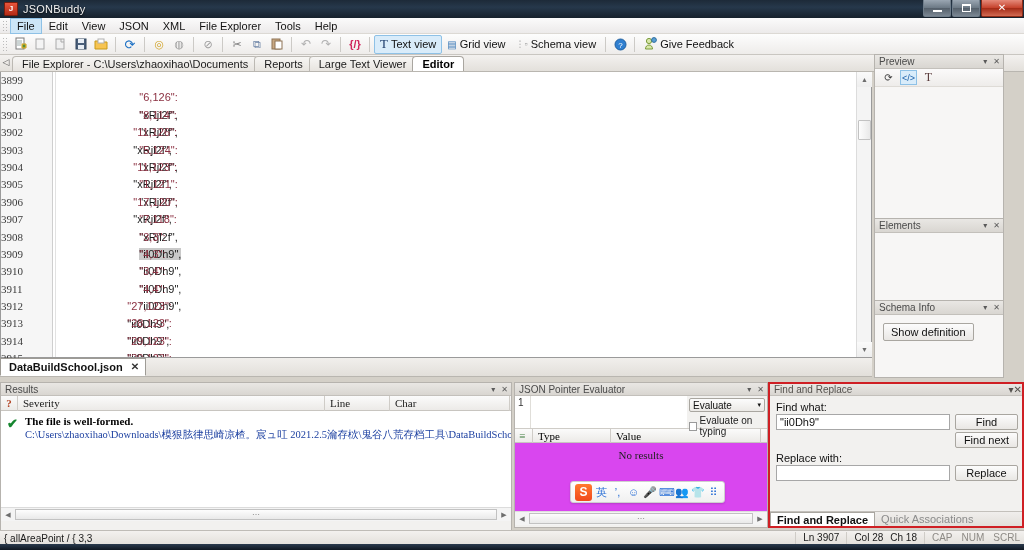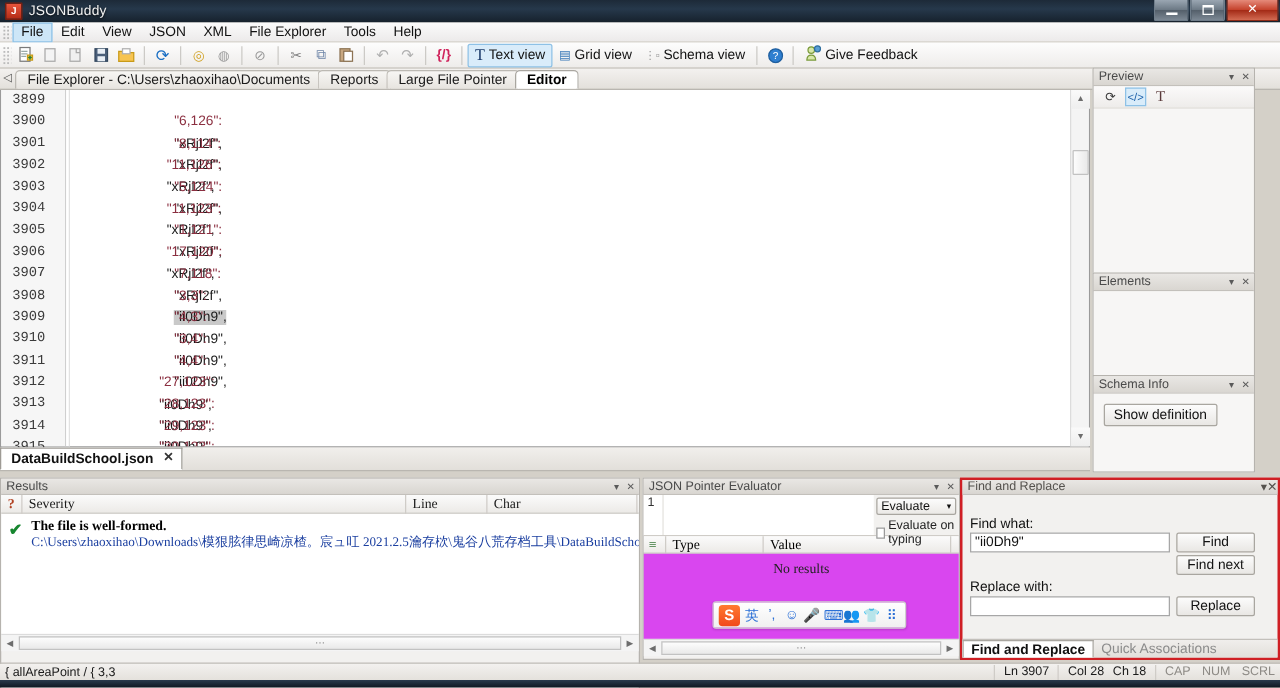--- a/index.html
+++ b/index.html
@@ -117,22 +117,22 @@
     position: absolute; left: 0; top: 72px; width: 872px; height: 286px;
     background: #ffffff; border: 1px solid #9a9a9a; border-top: none;
   }
   #gutter {
     position: absolute; left: 0; top: 0; width: 52px; height: 100%;
     background: #f6f6f6; border-right: 1px solid #cfcfcf;
   }
   #gutterline { position:absolute; left:52px; top:0; width:3px; height:100%;
     background:#fff; border-right:1px solid #e2e2e2;}
   .ln {
-    height: 17.4px; line-height: 17.4px; text-align: center;
-    padding-right: 7px; font-family: Liberation Mono, monospace;
+    height: 17.4px; line-height: 17.4px; text-align: left;
+    padding-right: 7px; font-family: Liberation Serif, serif;
     font-size: 11px; color: #3b3b3b;
   }
   #codearea {
     position: absolute; left: 56px; top: 0; right: 16px; height: 100%;
     overflow: hidden;
   }
   .cl { height: 17.4px; line-height: 17.4px; white-space: pre;
         font-family: "Liberation Sans", sans-serif; font-size: 11px; }
   .k { color: #8b2f40; }
   .v { color: #1a1a1a; }
@@ -249,21 +249,21 @@
     font-size: 8px; text-align: center; line-height: 10px;
   }
 
   
   #jpe { left: 514px; top: 382px; width: 254px; height: 146px; }
   #jpeTop { display: flex; height: 33px; background: #fff;
             border-bottom: 1px solid #cfccc7; }
   #jpeNum { width: 16px; background: #fff; border-right: 1px solid #e0ded9;
     font-size: 10px; color: #333; padding-left: 3px; line-height: 13px; }
   #jpeInput { flex: 1; background: #fff; }
-  #jpeRight { width: 68px; padding: 2px 2px 0 2px; background: #f2f1ef; }
+  #jpeRight { width: 80px; padding: 2px 2px 0 2px; background: #f2f1ef; }
   #evalBtn {
     height: 14px; background: linear-gradient(180deg,#fcfcfc,#ebe9e6);
     border: 1px solid #a9a6a0; font-size: 10px; color: #111;
     display: flex; align-items: center; justify-content: space-between;
     padding: 0 3px; border-radius: 2px;
   }
   #evalOnTyping { display: flex; align-items: center; gap: 3px;
     margin-top: 3px; font-size: 10px; color: #222; }
   .cbx { width: 9px; height: 9px; background: #fff;
     border: 1px solid #9a9a9a; display: inline-block; }
@@ -299,21 +299,21 @@
 
   
   #far { left: 768px; top: 382px; width: 256px; height: 146px;
          border: 2px solid #cf1f24; background: #f2f1ef; }
   #farHead {
     height: 12px; display: flex; align-items: center;
     background: linear-gradient(180deg,#e9e7e4,#d9d6d1);
     border-bottom: 1px solid #c3c0bb;
     padding-left: 4px; font-size: 10px; color: #55524e;
   }
-  #farBody { padding: 3px 18px 0 6px; position: relative; margin-top: 12px; }
+  #farBody { padding: 3px 4px 0 6px; position: relative; }
   .farlbl { font-size: 11px; color: #111; margin: 2px 0 1px 0; }
   .farrow { display: flex; align-items: flex-start; gap: 5px; }
   .txtfield {
     flex: 1; height: 16px; background: #fff; border: 1px solid #a7a7a7;
     font-size: 11px; color: #111; padding: 1px 3px; line-height: 13px;
     overflow: hidden; white-space: nowrap;
   }
   .fbtn {
     width: 63px; height: 16px;
     background: linear-gradient(180deg,#fcfcfc,#e9e7e4);
@@ -473,21 +473,21 @@
         </svg>
     </span>
     <span>Give Feedback</span>
   </div>
 </div>
 
 <div id="docstrip">
   <div class="leftarrow">◁</div>
   <div class="dtab">File Explorer - C:\Users\zhaoxihao\Documents</div>
   <div class="dtab">Reports</div>
-  <div class="dtab">Large File Pointer</div>
+  <div class="dtab">Large Text Viewer</div>
   <div class="dtab active">Editor</div>
 </div>
 
 <div id="editorwrap">
   <div id="gutter">
     <div class="ln">3899</div>
     <div class="ln">3900</div>
     <div class="ln">3901</div>
     <div class="ln">3902</div>
     <div class="ln">3903</div>

